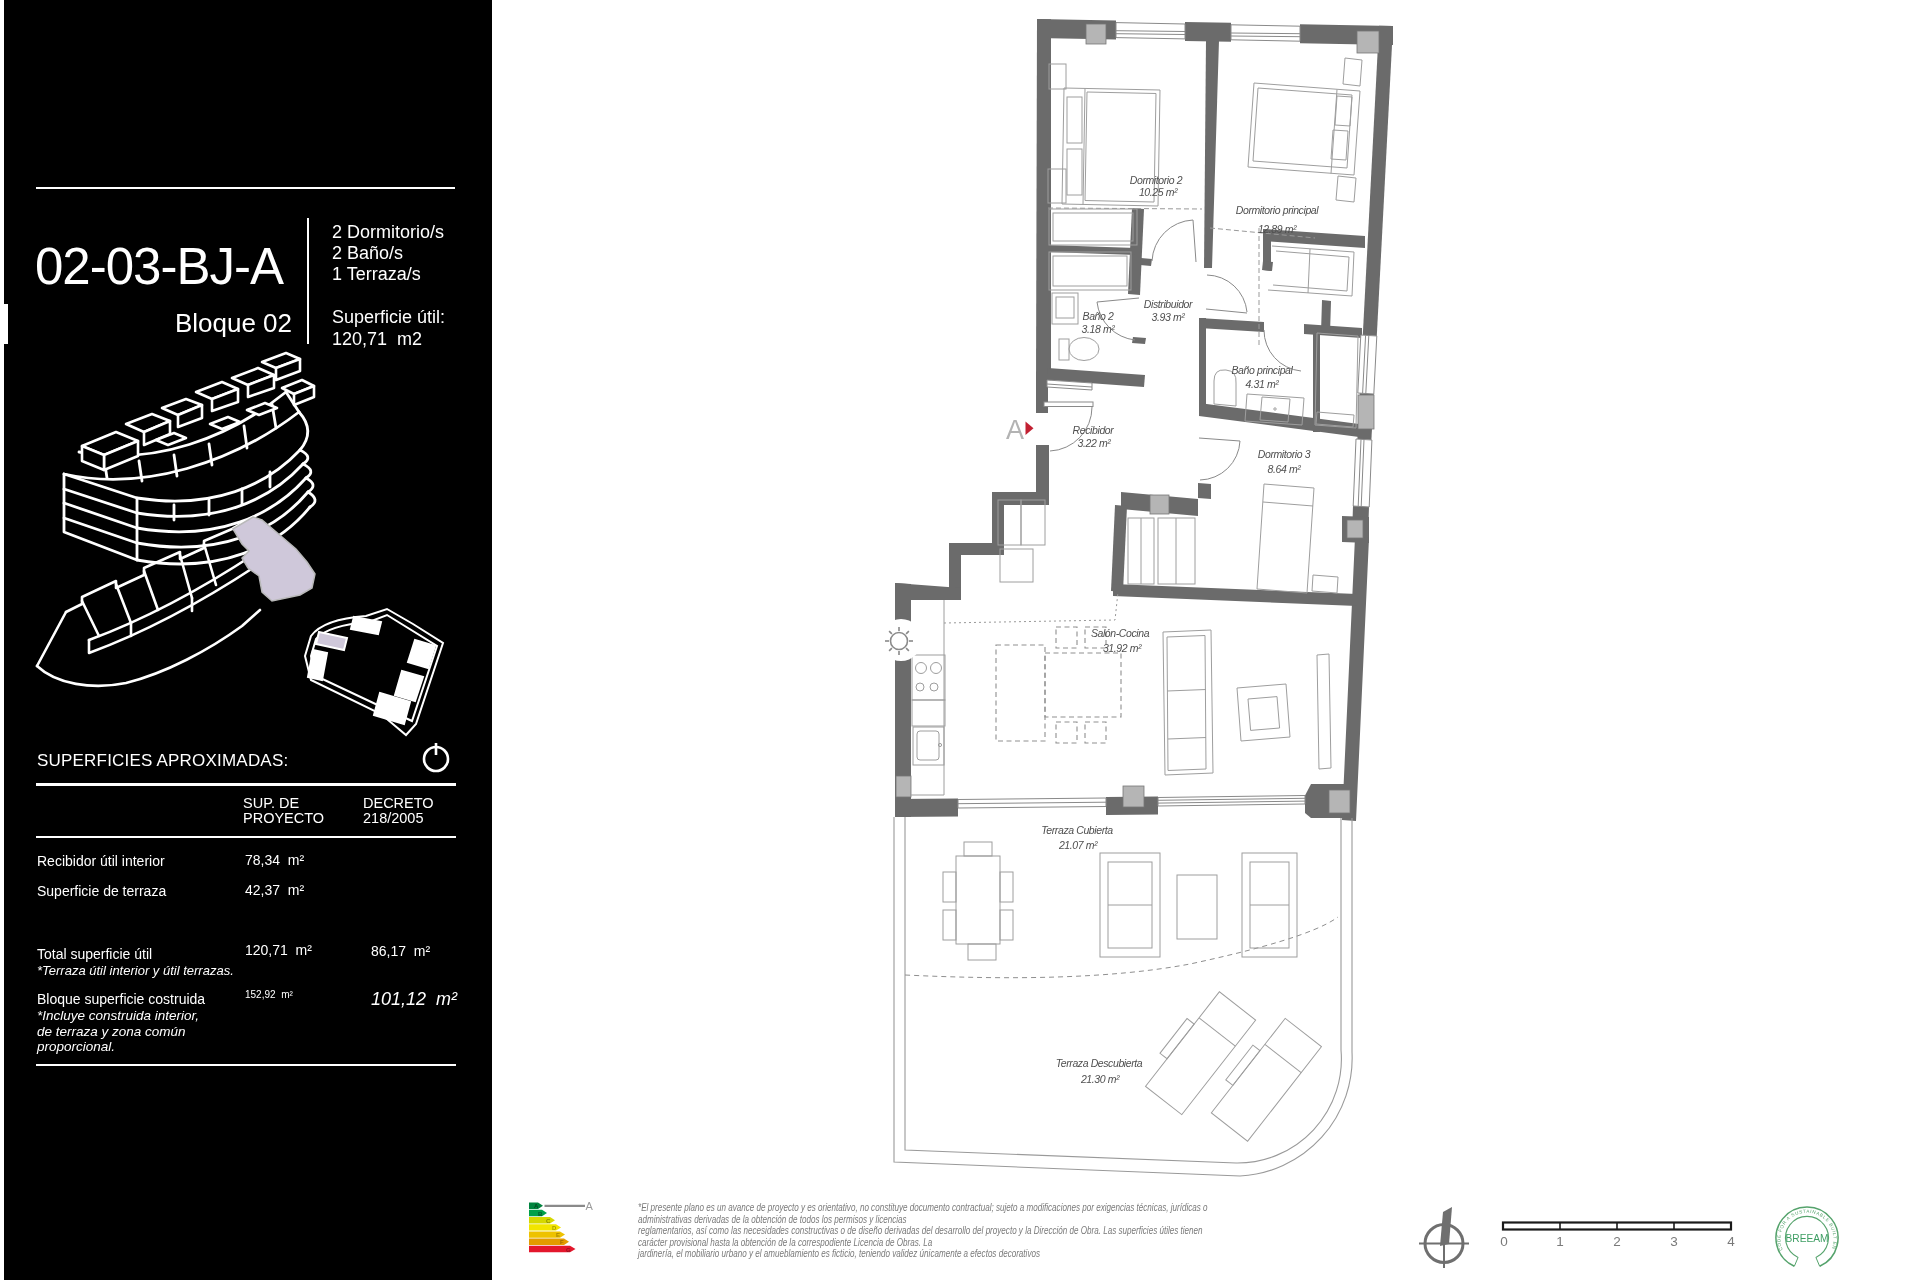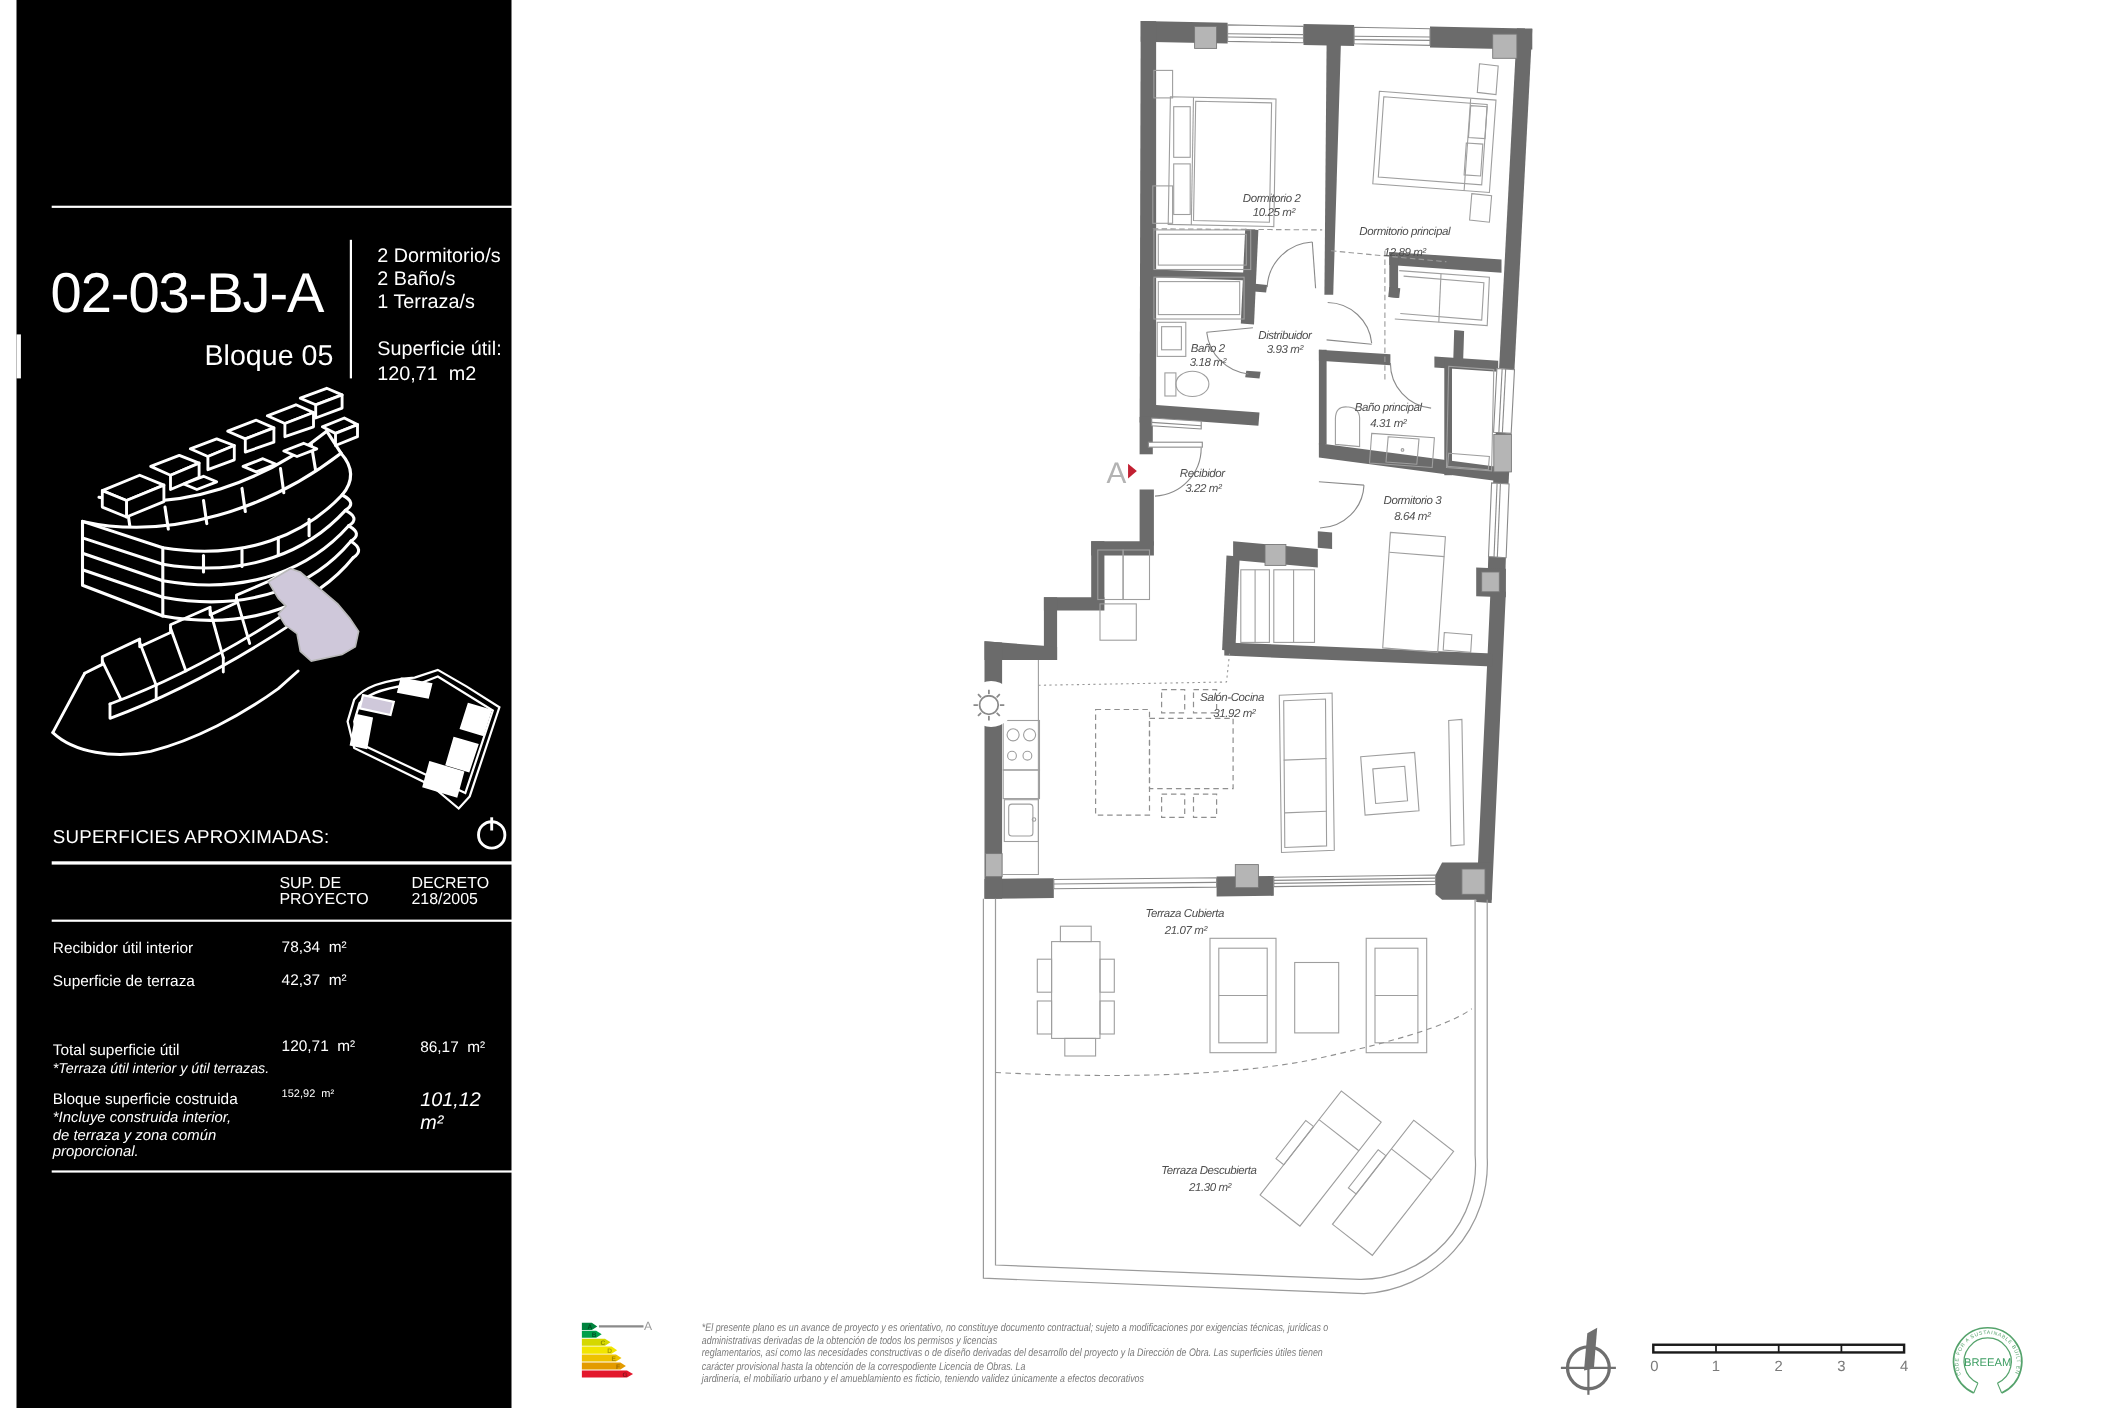--- a/index.html
+++ b/index.html
@@ -1,30 +1,30 @@
 <!DOCTYPE html>
 <html><head>
 <meta charset="utf-8">
 <style>
   html,body{margin:0;padding:0;background:#fff;width:1920px;height:1280px;overflow:hidden;}
   *{box-sizing:border-box;}
   body{font-family:"Liberation Sans", sans-serif;}
   .abs{position:absolute;}
-  #sidebar{position:absolute;left:15px;top:0;width:450px;height:1280px;background:#000;color:#fff;}
+  #sidebar{position:absolute;left:4px;top:0;width:488px;height:1280px;background:#000;color:#fff;}
 </style>
 </head>
 <body>
 
 <div id="sidebar">
 
   <div class="abs" style="left:32px;top:187px;width:419px;height:2px;background:#fff;"></div>
 
   <div class="abs" style="left:31px;top:237px;width:258px;font-size:51px;letter-spacing:-1px;">02-03-BJ-A</div>
 
-  <div class="abs" style="left:0;top:308px;width:288px;font-size:26px;text-align:right;">Bloque 05</div>
+  <div class="abs" style="left:0;top:308px;width:288px;font-size:26px;text-align:right;">Bloque 02</div>
 
   <div class="abs" style="left:303px;top:218px;width:2px;height:126px;background:#fff;"></div>
 
   <div class="abs" style="left:328px;top:222px;font-size:18px;line-height:21px;">2 Dormitorio/s<br>2 Baño/s<br>1 Terraza/s</div>
 
   <div class="abs" style="left:328px;top:306px;font-size:18px;line-height:22px;">Superficie útil:<br>120,71&nbsp; m2</div>
 
   <svg class="abs" style="left:0;top:0;" width="488" height="780" viewBox="0 0 488 780">
 
   <g fill="none" stroke="#fff" stroke-width="2.8" stroke-linejoin="round" stroke-linecap="round">

